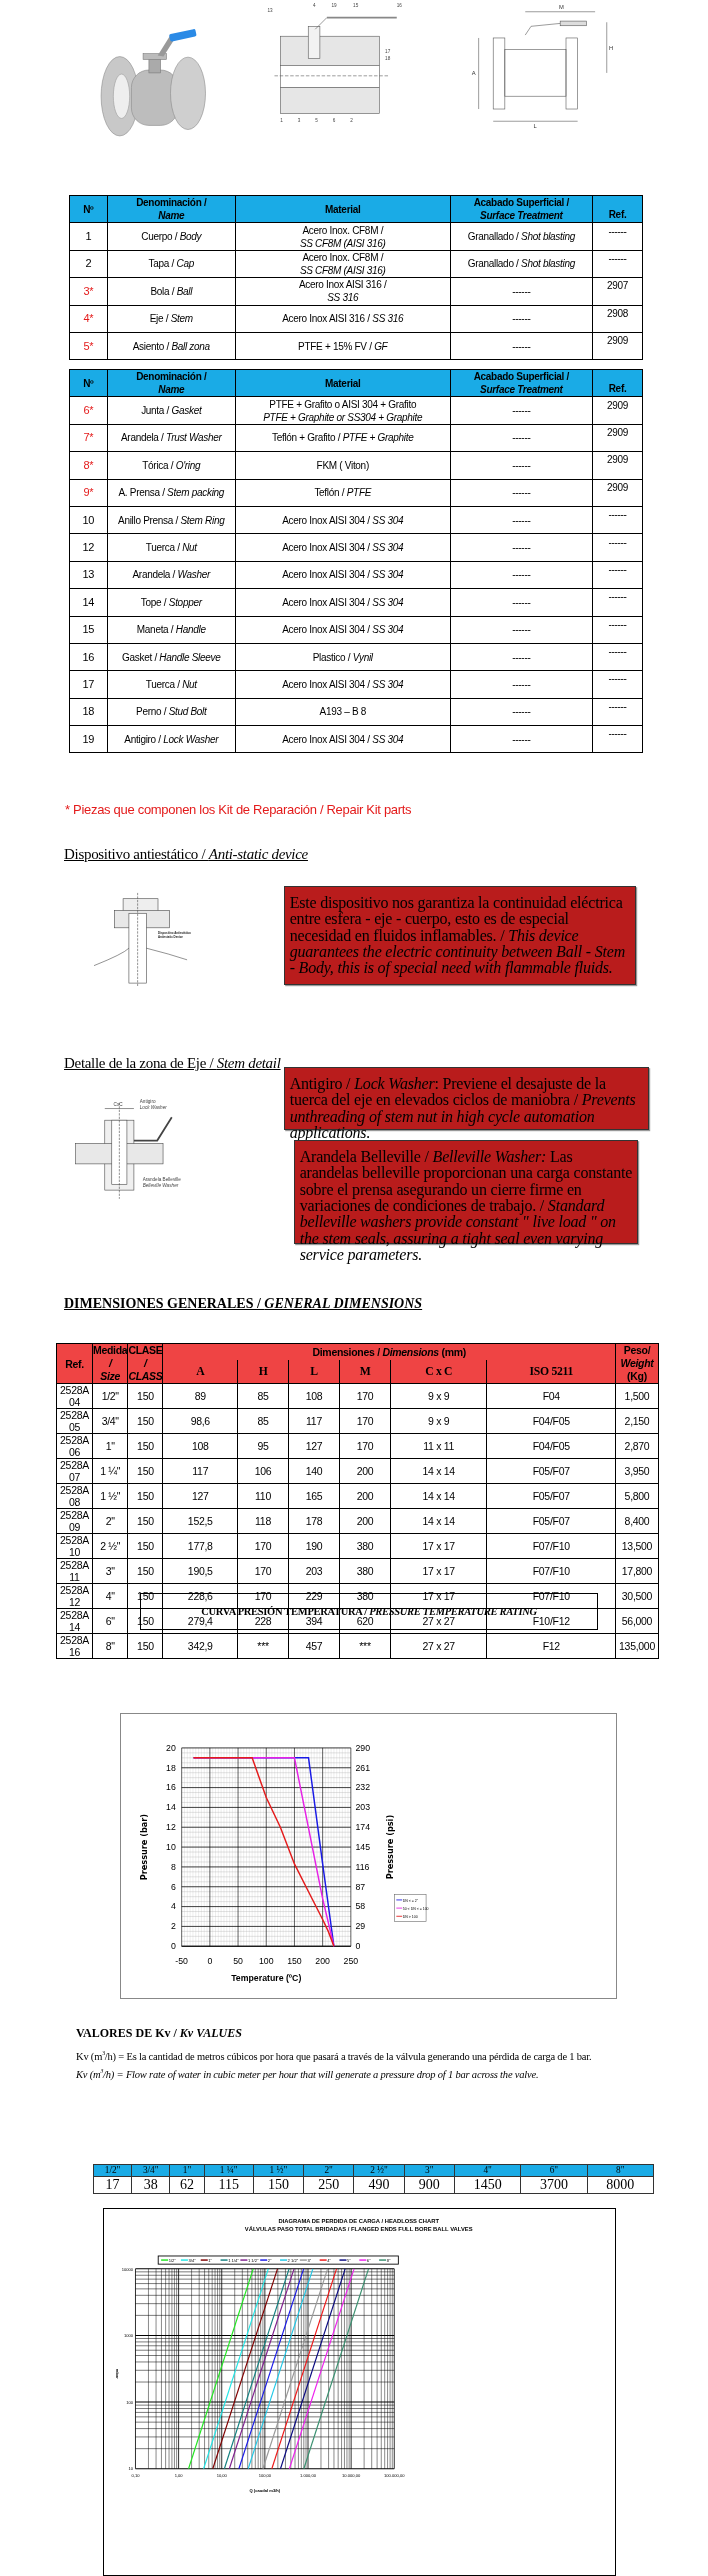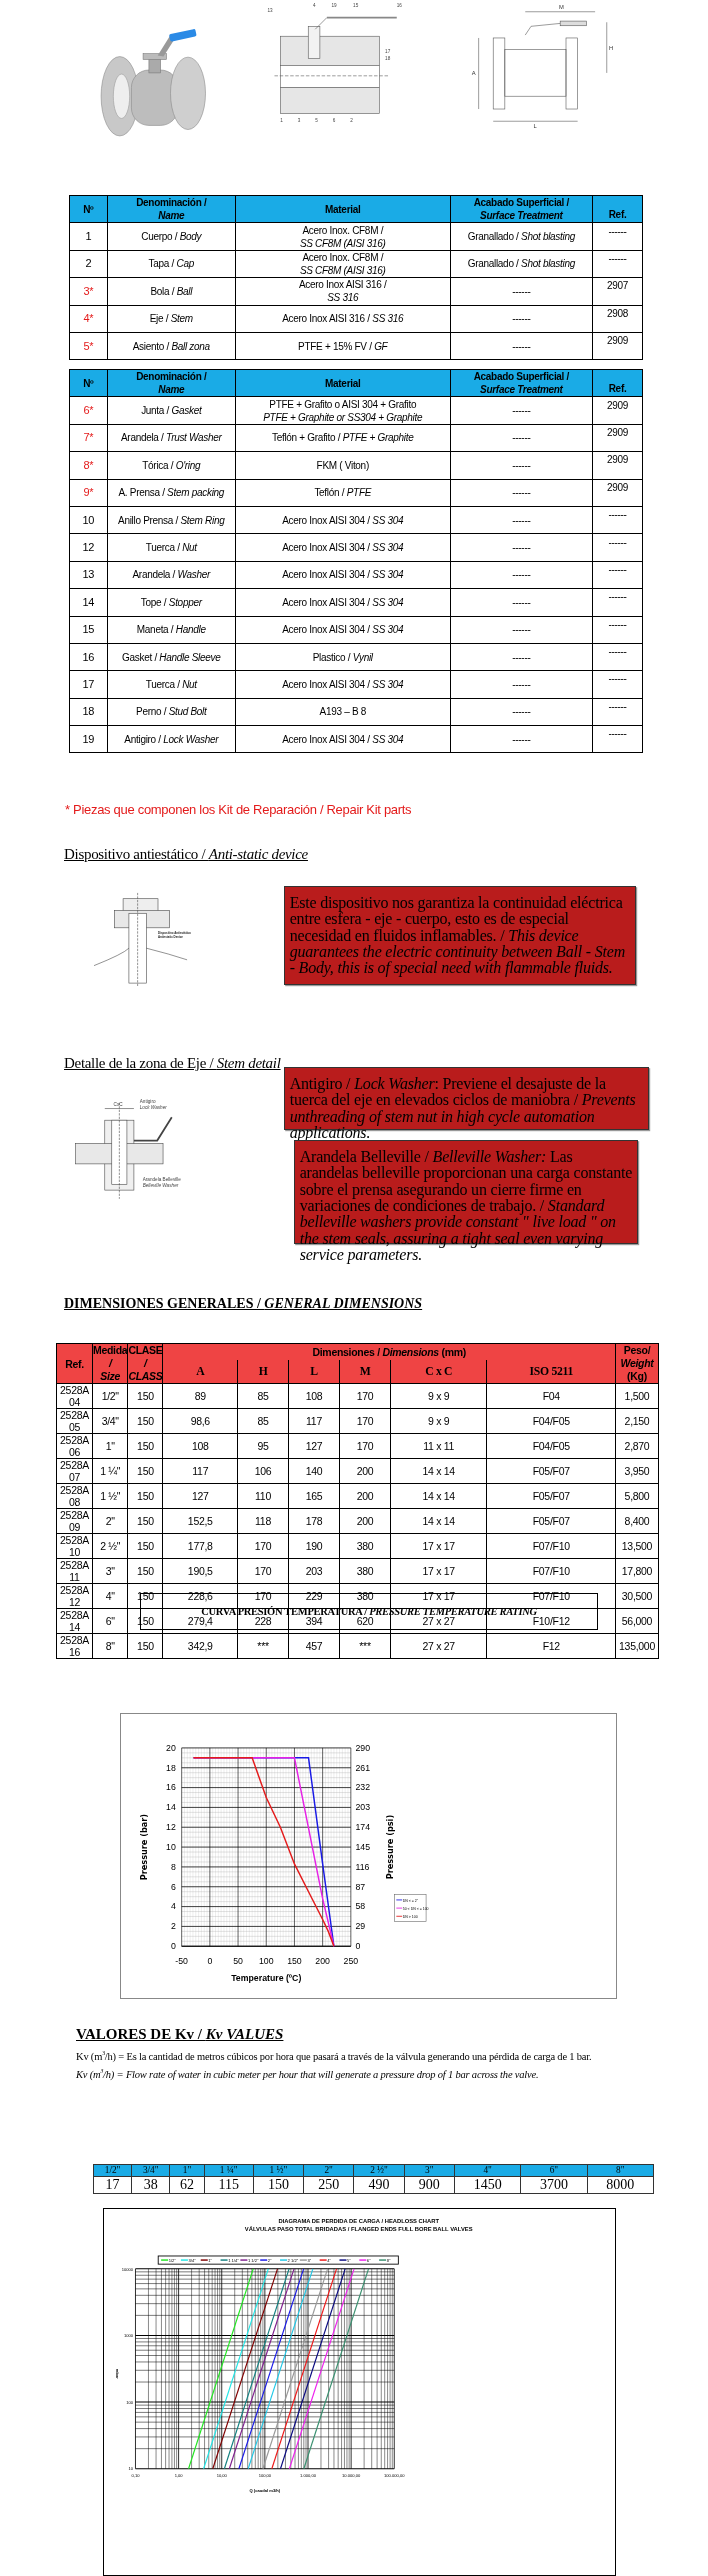--- a/index.html
+++ b/index.html
@@ -32,21 +32,21 @@
   table.dims { position: absolute; left: 56px; top: 1343px; width: 603px; border-collapse: collapse; font-size: 10.5px; letter-spacing: -0.3px; }
   table.dims th, table.dims td { border: 0.9px solid #000; text-align: center; }
   table.dims th { background: #ef4444; font-weight: bold; }
   table.dims td { height: 17px; }
   table.dims .serifh { font-family: "Liberation Serif", serif; font-size: 11.7px; }
 
   .chart-title-box { position: absolute; left: 140px; top: 1593px; width: 458px; height: 37px; border: 0.9px solid #000; font-family: "Liberation Serif", serif; font-size: 10.5px; font-weight: bold; text-align: center; line-height: 35px; letter-spacing: -0.3px; }
 
   .chart-frame { position: absolute; left: 120px; top: 1713px; width: 497px; height: 531px; border: 0.9px solid #888; }
 
-  .kv-title { position: absolute; left: 76px; top: 2026px; font-family: "Liberation Serif", serif; font-size: 15px; font-weight: bold; text-decoration: underline; }
+  .kv-title { position: absolute; left: 76px; top: 2026px; font-family: "Liberation Serif", serif; font-size: 12px; font-weight: bold; }
   .kv-desc { position: absolute; left: 76px; top: 2046px; width: 583px; font-family: "Liberation Serif", serif; font-size: 10.5px; line-height: 14px; letter-spacing: -0.2px; }
 
   table.kv { position: absolute; left: 93px; top: 2164px; width: 561px; border-collapse: collapse; font-family: "Liberation Serif", serif; text-align: center; }
   table.kv th { background: #1aabe6; font-weight: normal; font-size: 9.3px; height: 11.7px; border: 0.6px solid #333; }
   table.kv td { font-size: 14px; height: 17.5px; border: 0.6px solid #333; }
 
   .headloss { position: absolute; left: 103px; top: 2208px; width: 513px; height: 368px; border: 1.5px solid #000; }
 </style>
 </head>
 <body>

